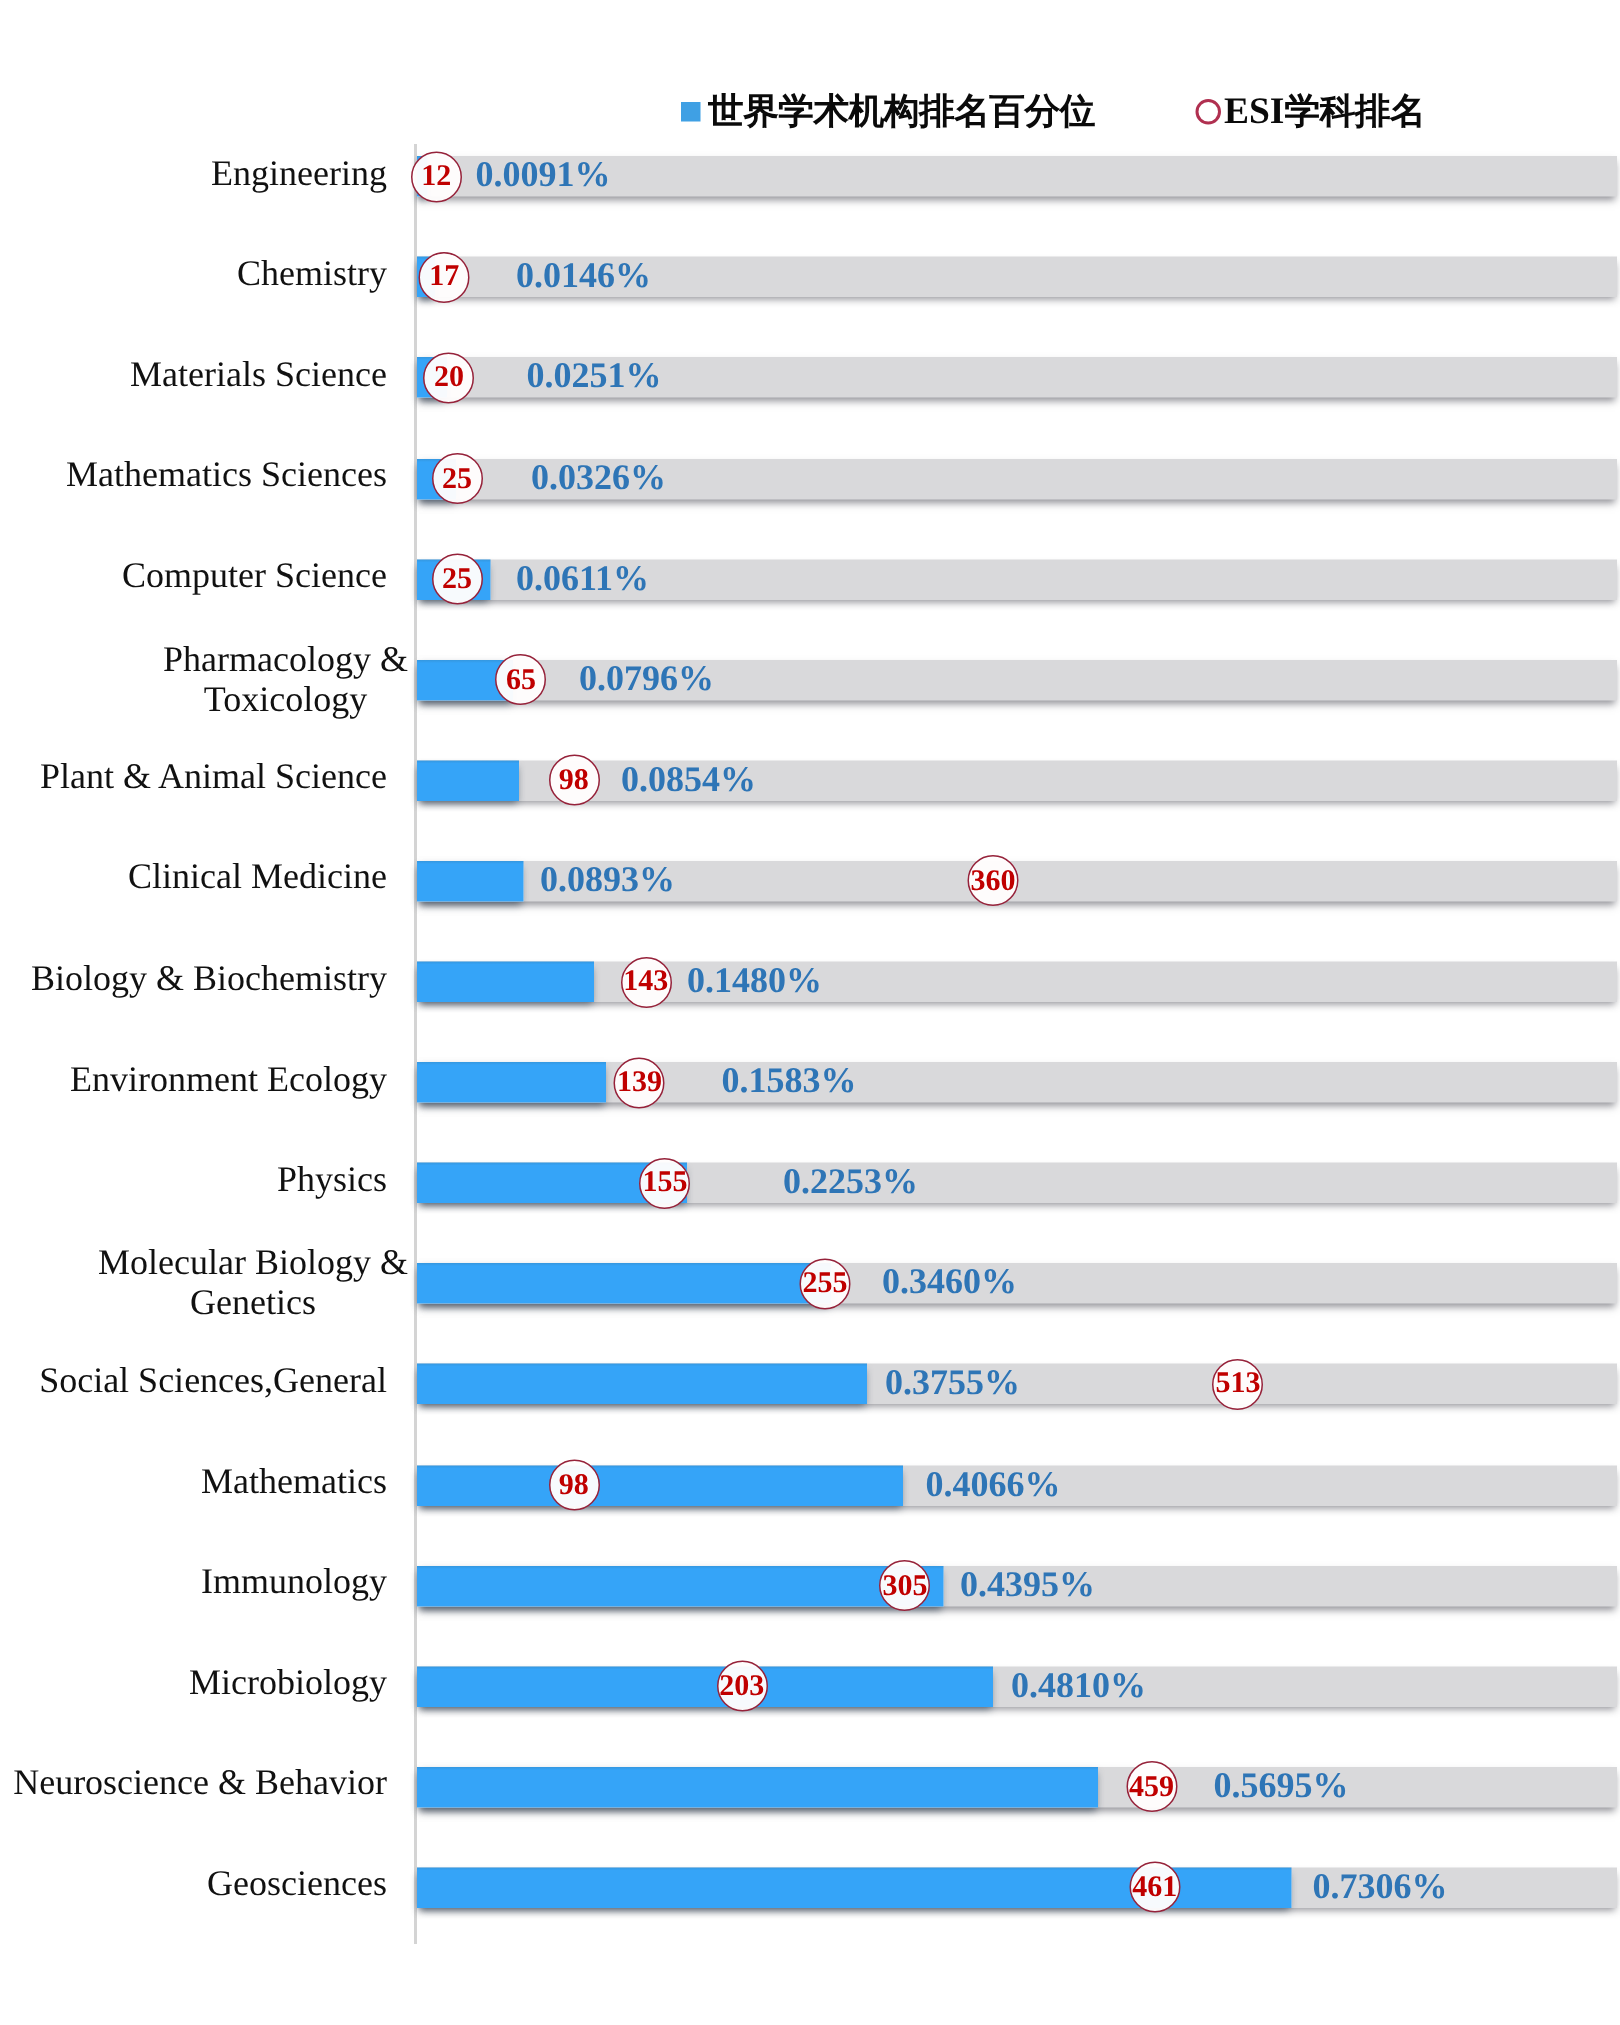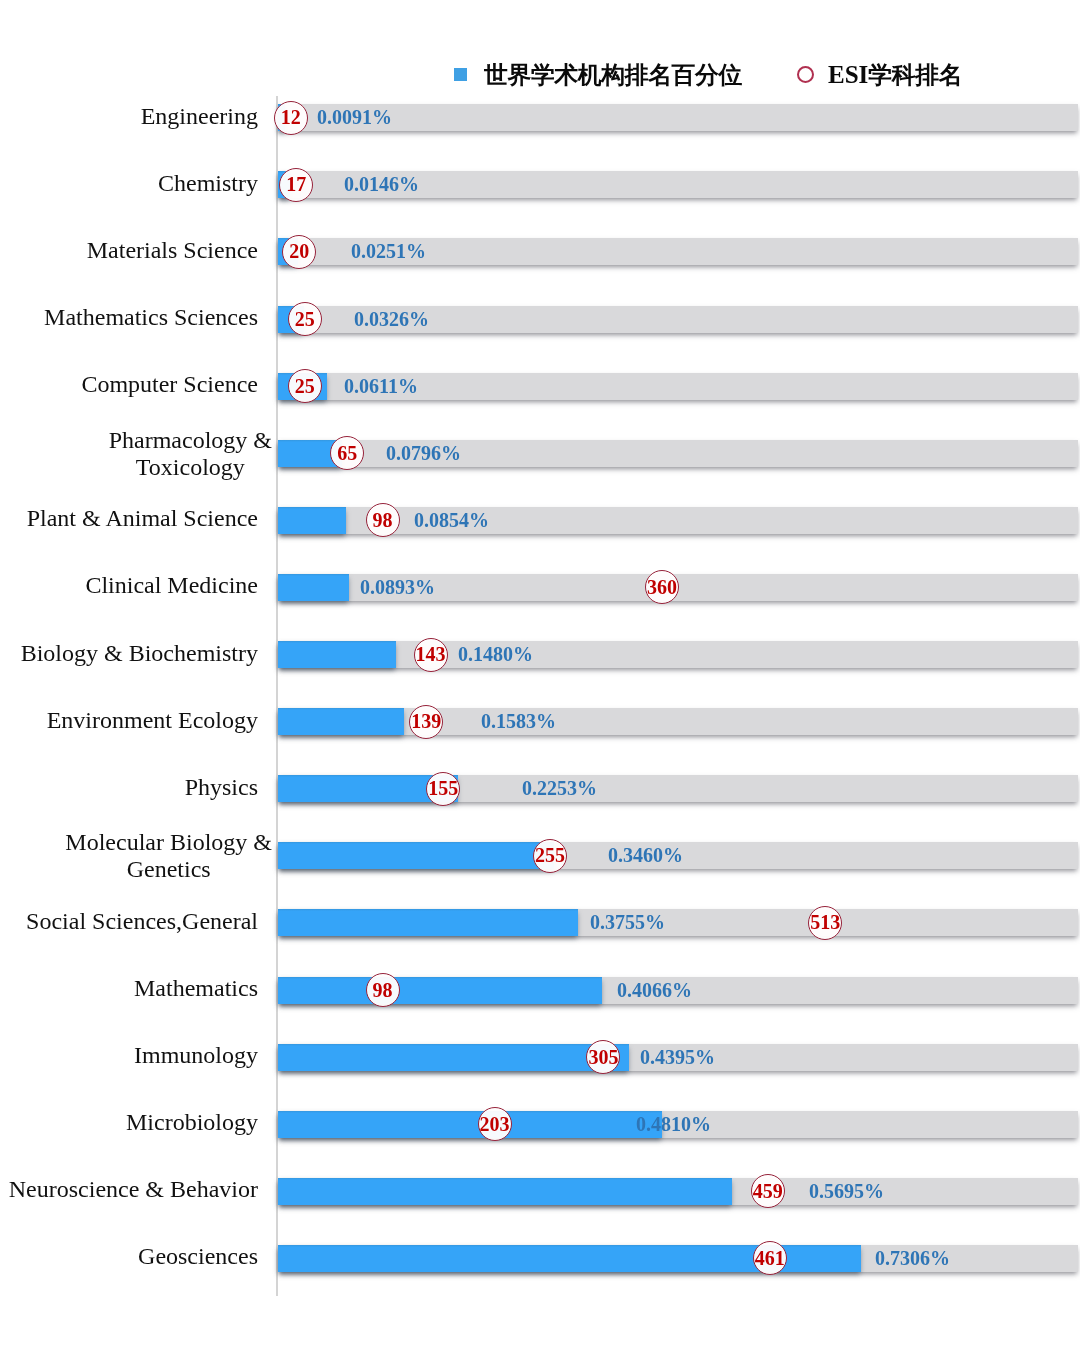--- a/index.html
+++ b/index.html
@@ -1,37 +1,37 @@
 <!DOCTYPE html>
 <html><head>
 <meta charset="utf-8">
 <title>ESI chart</title>
 <style>
   html,body{margin:0;padding:0;}
   body{width:1080px;height:1350px;background:#ffffff;font-family:"Liberation Serif",serif;overflow:hidden;}
   #chart{position:relative;width:1080px;height:1350px;}
   .legend{position:absolute;top:0;left:0;width:1080px;height:100px;}
-  .legend-item{position:absolute;display:flex;align-items:center;gap:12px;}
+  .legend-item{position:absolute;display:flex;align-items:center;}
   #lg-bar{left:454px;top:62px;}
   #lg-mk{left:797px;top:62px;}
   .legend-label{font-family:"Liberation Serif",serif;font-weight:bold;font-size:25px;color:#0a0a0a;white-space:nowrap;line-height:1;}
   .legend-label .cjk{font-family:"Liberation Sans",sans-serif;font-weight:bold;font-size:23.8px;letter-spacing:-0.35px;}
   .sq{width:13px;height:13px;background:#3FA0E4;margin-right:5px;flex:none;}
   .ci{width:17px;height:17px;border:2px solid #B03050;border-radius:50%;box-sizing:border-box;margin-right:2px;flex:none;}
   .axis{position:absolute;left:276px;top:96px;width:2px;height:1200px;background:#d4d4d4;}
   .row{position:absolute;left:0;width:1080px;}
   .cat{position:absolute;left:0;width:258px;text-align:right;font-size:24px;color:#111;line-height:27px;top:-1.5px;}
   .cat.two{top:-13px;text-align:right;padding-left:14px;}
   .cat.two .lines{display:inline-block;text-align:center;}
   .track{position:absolute;left:278px;height:27px;background:#D9D9DB;
          box-shadow:0 3px 5px -1px rgba(55,55,65,0.55);}
   .fill{position:absolute;left:0;top:0;height:27px;
          background:linear-gradient(to bottom,#3597DF 0px,#35A4F8 2px,#35A4F8 100%);
          box-shadow:0 3px 5px -1px rgba(35,55,75,0.6);}
-  .val{position:absolute;top:0px;font-family:"Liberation Serif",serif;font-weight:bold;font-size:20px;color:#2E75B6;white-space:nowrap;line-height:27px;}
+  .val{position:absolute;top:0px;font-family:"Liberation Serif",serif;font-weight:bold;font-size:24px;color:#2E75B6;white-space:nowrap;line-height:27px;}
   .mk{position:absolute;top:-3.5px;width:34px;height:34px;border:1.9px solid #96223A;border-radius:50%;background:rgba(255,253,253,0.96);box-sizing:border-box;
       display:flex;align-items:center;justify-content:center;font-family:"Liberation Serif",serif;font-weight:bold;font-size:20px;color:#C00000;line-height:1;padding-bottom:1px;box-sizing:border-box;}
 </style>
 </head>
 <body>
 
 <div id="chart">
 
   <div class="legend">
     <div class="legend-item" id="lg-bar">
@@ -132,21 +132,21 @@
           <div class="fill" style="width: 179.789px;"></div>
         </div>
         <div class="val" style="left: 522px;">0.2253%</div>
         <div class="mk" style="left: 426.361px;">155</div>
       </div>
       <div class="row" style="top: 842.3px;">
         <div class="cat two"><span class="lines"><div>Molecular Biology &amp;</div><div>Genetics</div></span></div>
         <div class="track" style="width: 800px;">
           <div class="fill" style="width: 276.108px;"></div>
         </div>
-        <div class="val" style="left: 608px;">0.3460%</div>
+        <div class="val" style="left: 588px;">0.3460%</div>
         <div class="mk" style="left: 533.045px;">255</div>
       </div>
       <div class="row" style="top: 909.4px;">
         <div class="cat">Social Sciences,General</div>
         <div class="track" style="width: 800px;">
           <div class="fill" style="width: 299.649px;"></div>
         </div>
         <div class="val" style="left: 590px;">0.3755%</div>
         <div class="mk" style="left: 808.291px;">513</div>
       </div>
@@ -164,21 +164,21 @@
           <div class="fill" style="width: 350.721px;"></div>
         </div>
         <div class="val" style="left: 640px; text-align: right;">0.4395%</div>
         <div class="mk" style="left: 586.388px;">305</div>
       </div>
       <div class="row" style="top: 1110.7px;">
         <div class="cat">Microbiology</div>
         <div class="track" style="width: 800px;">
           <div class="fill" style="width: 383.838px;"></div>
         </div>
-        <div class="val" style="left: 636px;">0.4810%</div>
+        <div class="val" style="left: 674px;">0.4810%</div>
         <div class="mk" style="left: 477.57px;">203</div>
       </div>
       <div class="row" style="top: 1177.8px;">
         <div class="cat">Neuroscience &amp; Behavior</div>
         <div class="track" style="width: 800px;">
           <div class="fill" style="width: 454.461px;"></div>
         </div>
         <div class="val" style="left: 809px;">0.5695%</div>
         <div class="mk" style="left: 750.682px;">459</div>
       </div>

